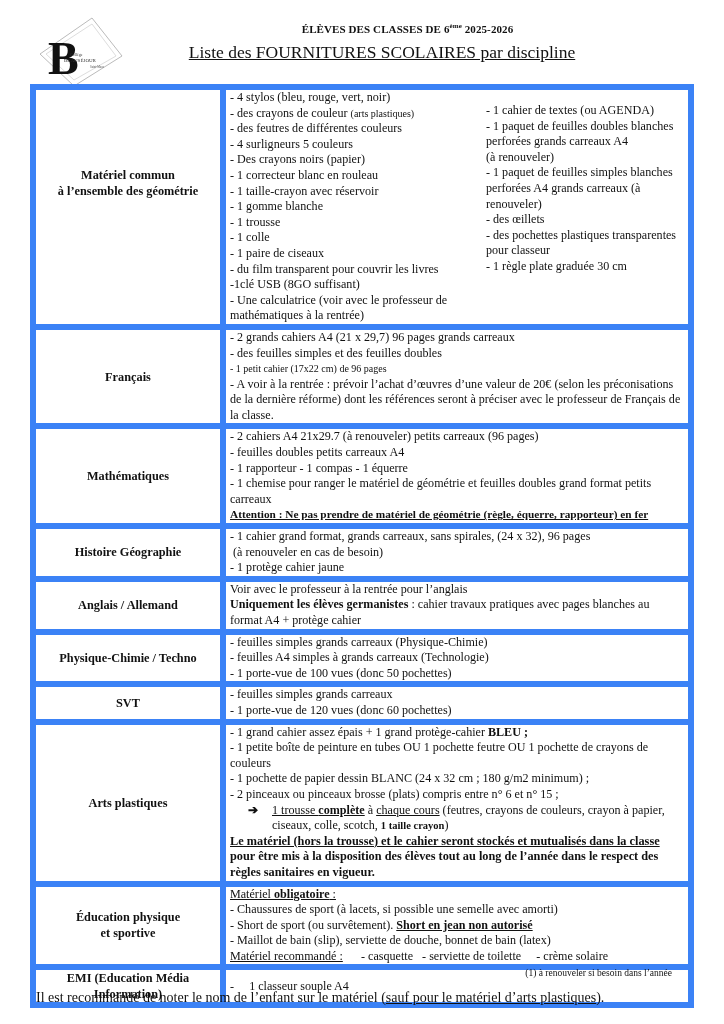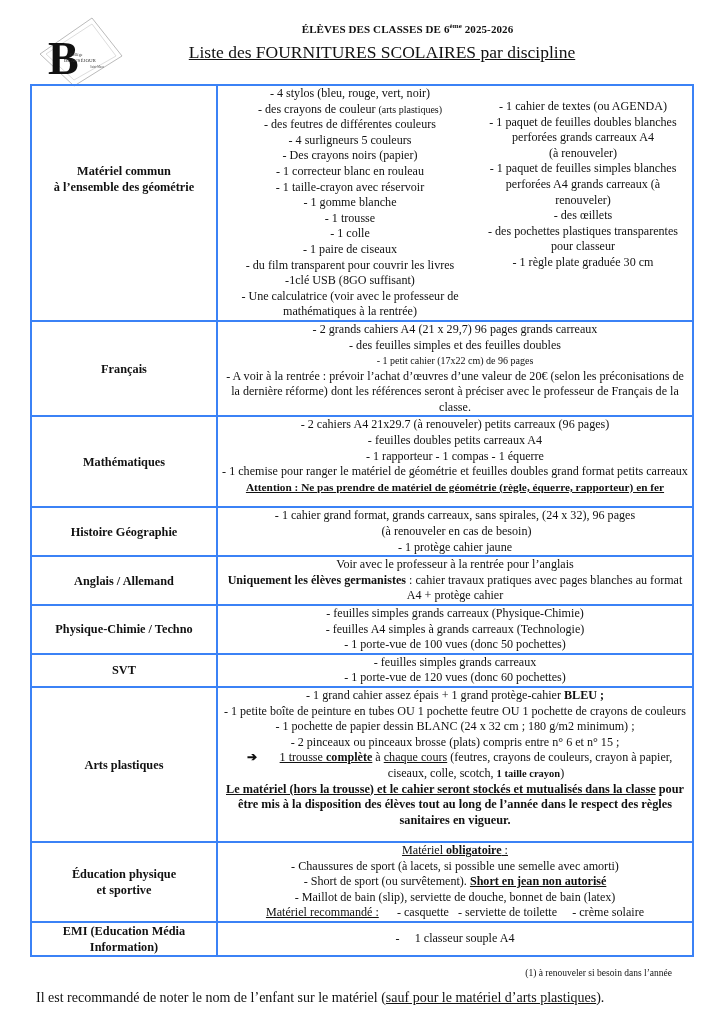--- a/index.html
+++ b/index.html
@@ -15,21 +15,21 @@
   .header-sub sup { font-size: 7px; }
   .header-title {
     position: absolute; left: 0; width: 724px; top: 42px; text-align: center;
     font-size: 17.5px; text-decoration: underline; padding-left: 40px; box-sizing: border-box;
   }
   table.list {
     position: absolute; left: 30px; top: 84px; width: 664px;
     border-collapse: collapse; border: 2px solid #111;
     font-size: 12.1px; line-height: 15.6px;
   }
-  table.list td { border: 2px solid #3b82f6; vertical-align: top; padding: 0 4px; text-align: center; }
+  table.list td { border: 6px solid #3b82f6; vertical-align: top; padding: 0 4px; }
   td.subject {
     width: 176px; text-align: center; vertical-align: middle !important;
     font-weight: bold; font-size: 12.3px; line-height: 16px;
   }
   td.items { padding-left: 4px; }
   .two-col { display: flex; }
   .two-col .col-a { width: 256px; }
   .two-col .col-b { flex: 1; padding-top: 13px; }
   .line { display: block; white-space: normal; }
   .small { font-size: 10px; }

